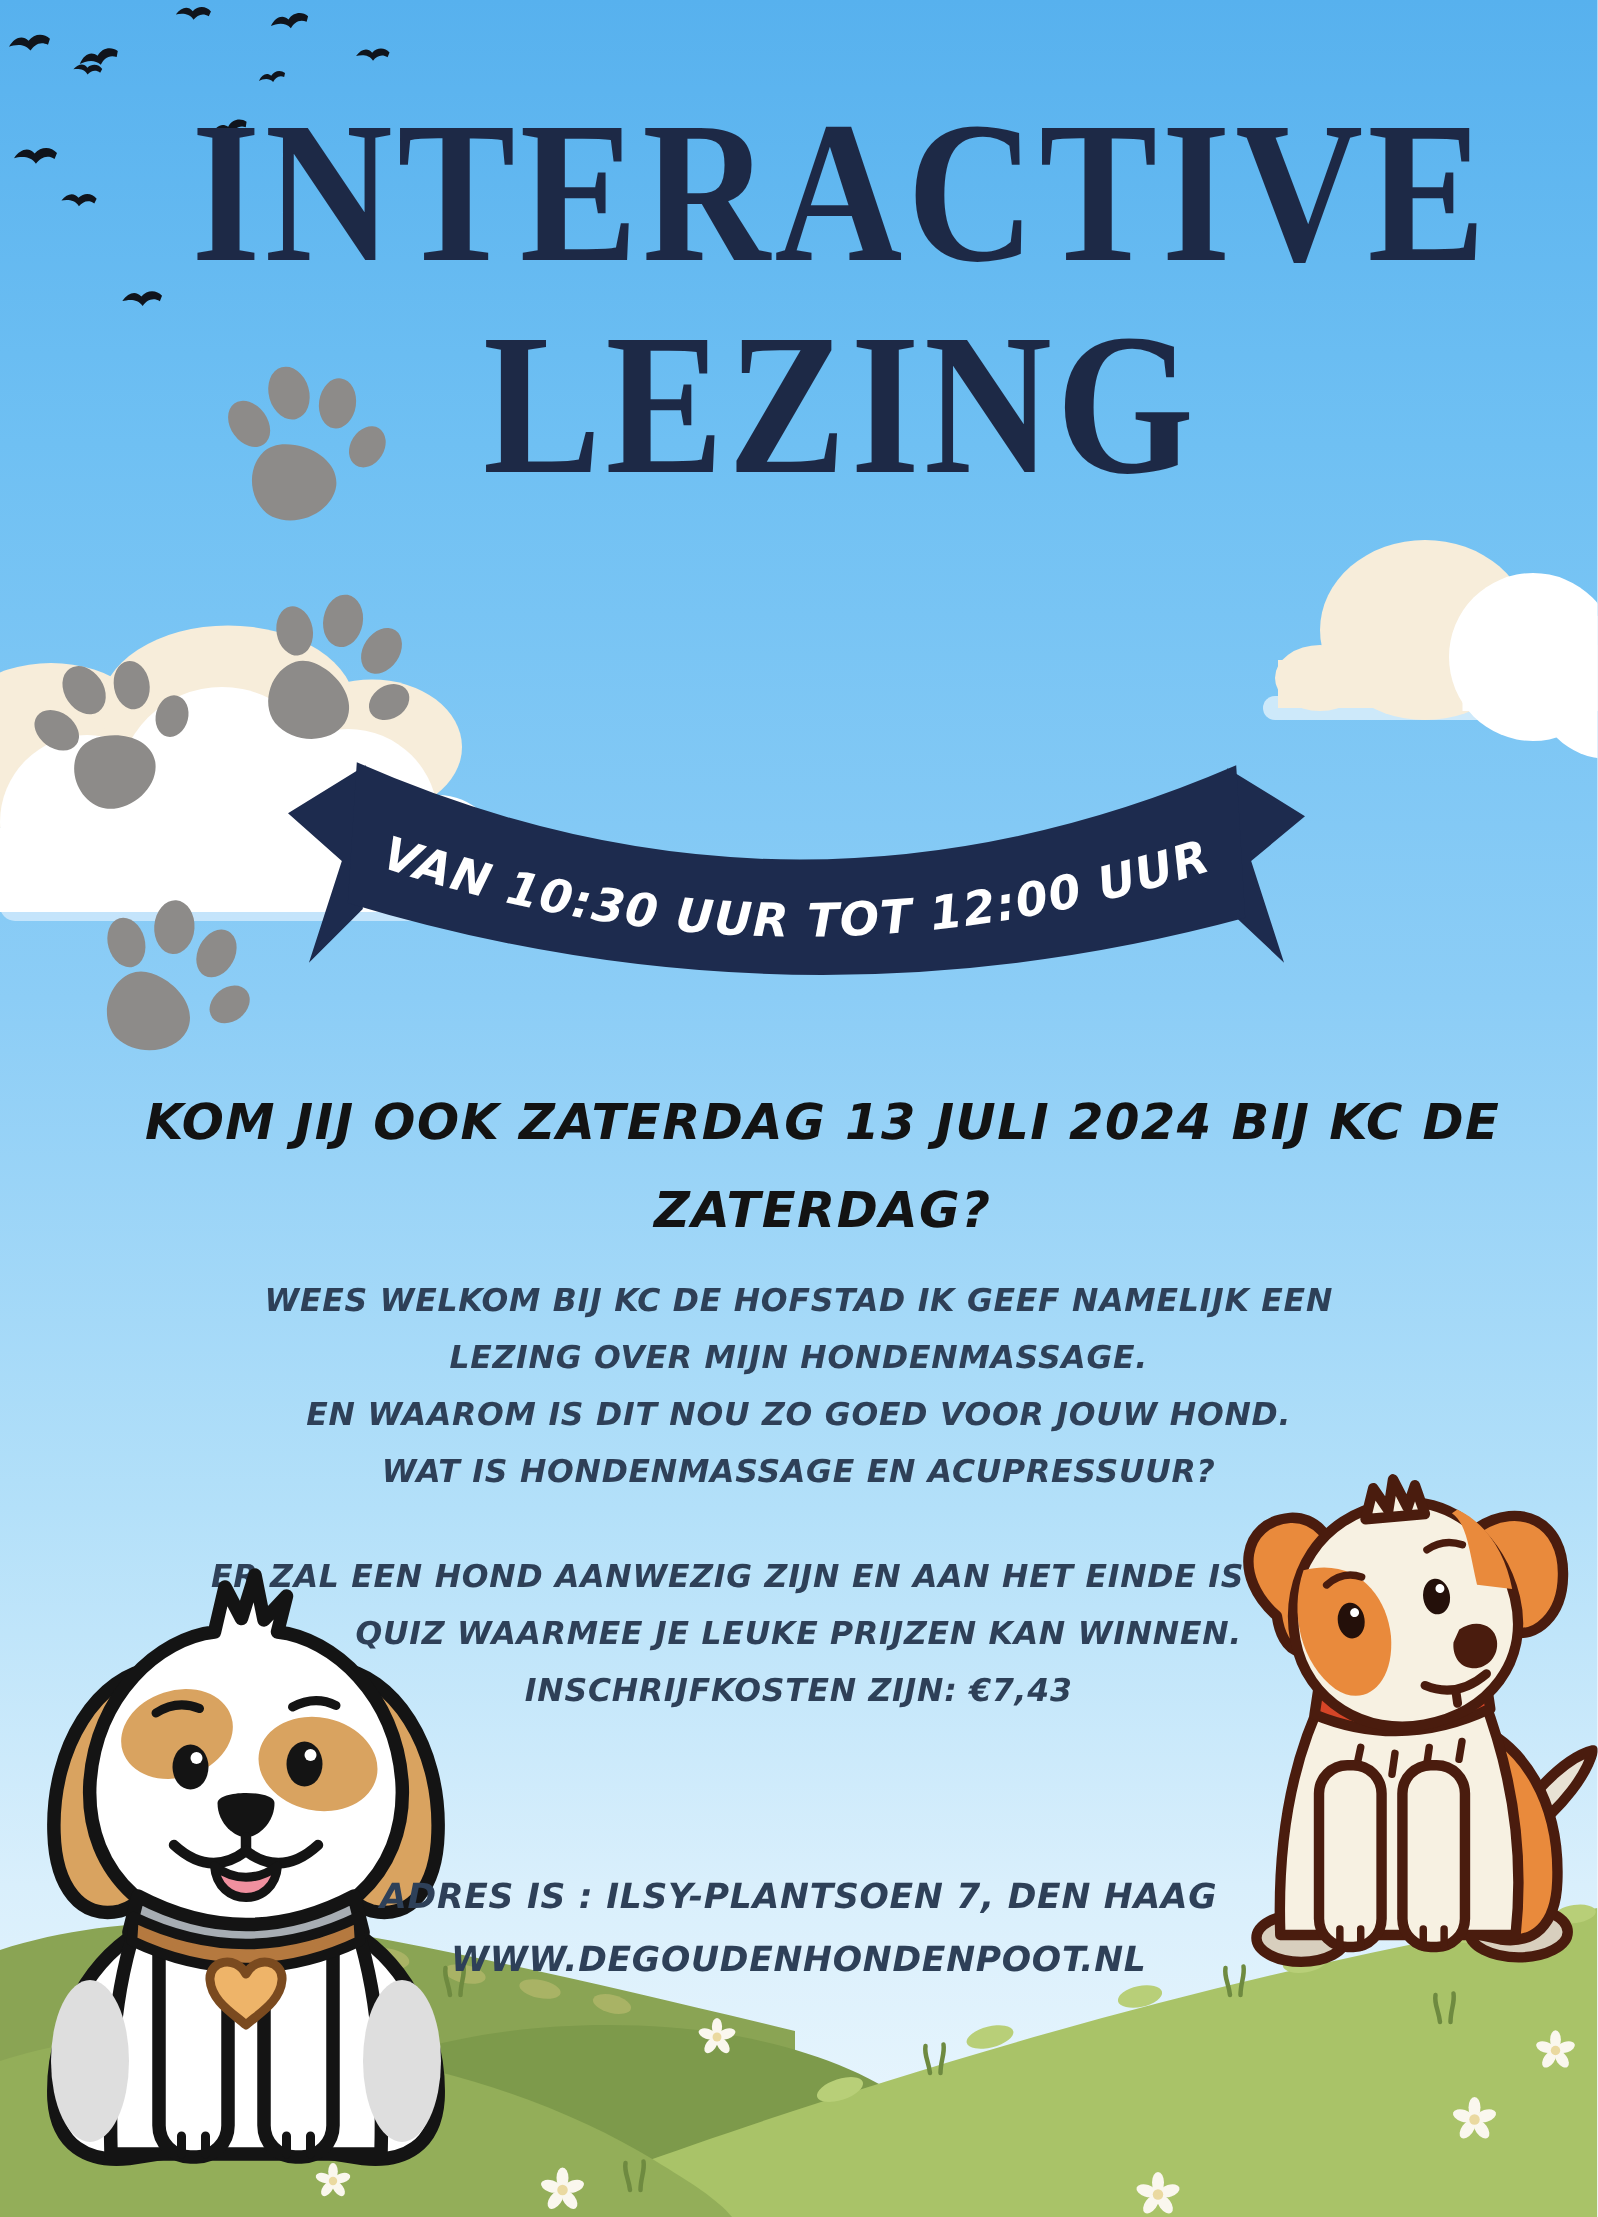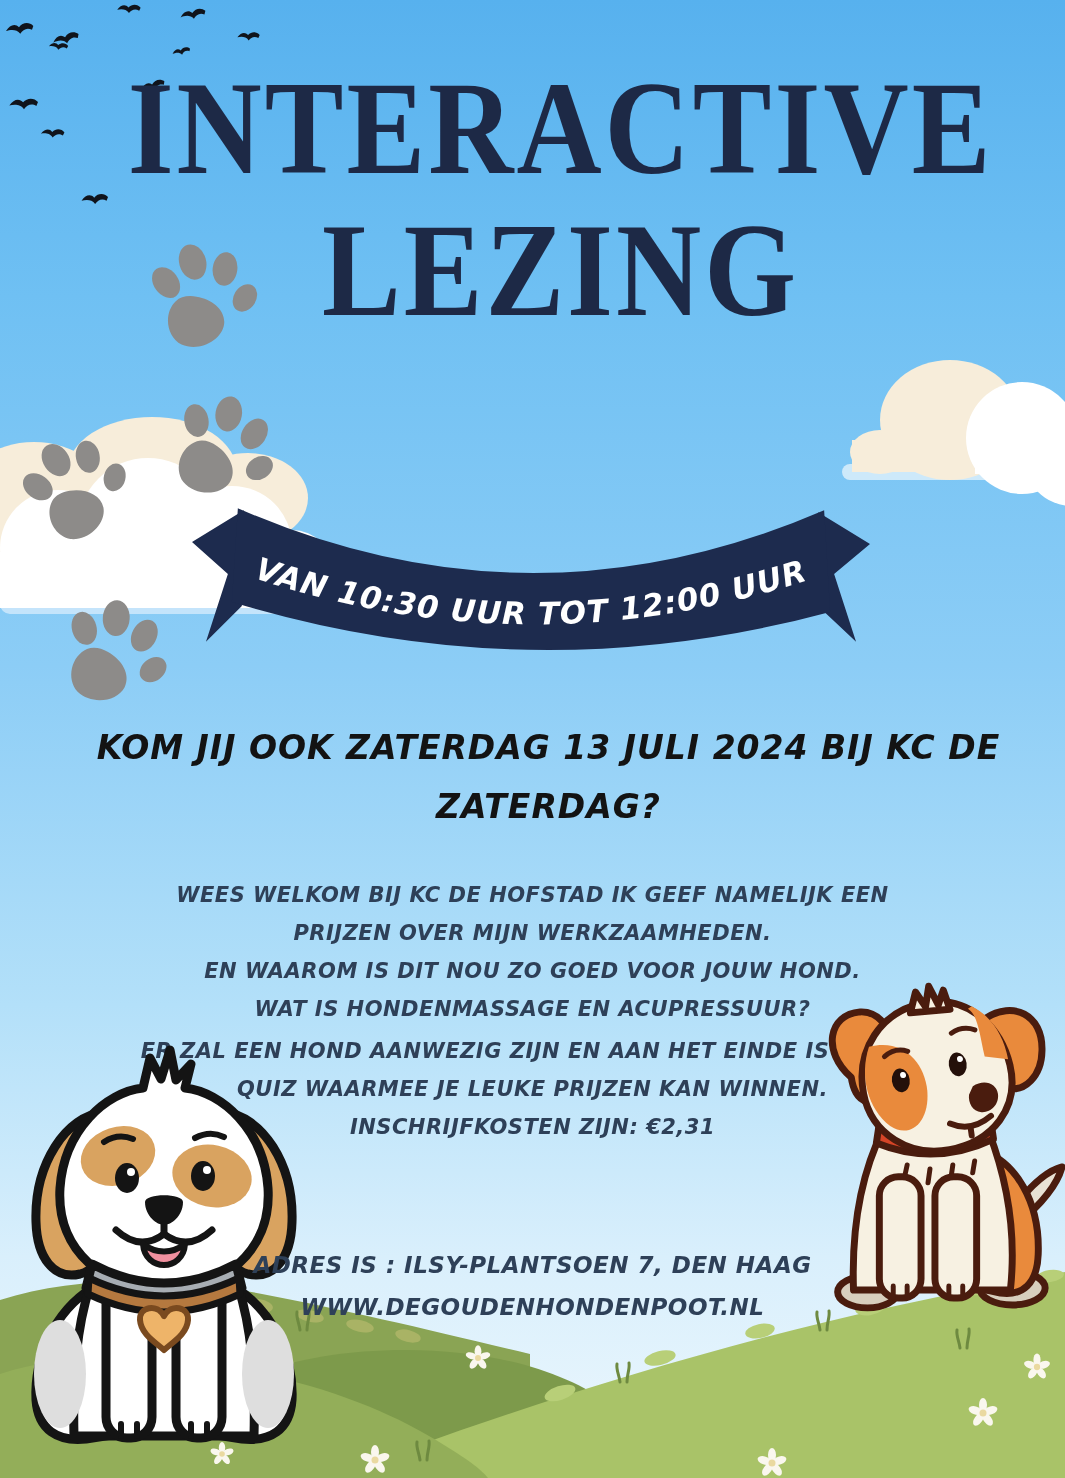--- a/index.html
+++ b/index.html
@@ -39,21 +39,21 @@
     font-weight:bold;font-style:italic;
     font-size:33px;line-height:59px;letter-spacing:1px;padding-left:16px;
   }
   .body-block{
     position:absolute;left:0;width:100%;
     text-align:center;
     color:#2e4058;
     font-weight:bold;font-style:italic;
     font-size:21px;line-height:38px;letter-spacing:0.5px;
   }
-  .body-1{top:876px;}
+  .body-1{top:848px;}
   .body-2{top:1032px;}
   .footer-block{
     position:absolute;left:0;top:1244px;width:100%;
     text-align:center;
     color:#2e4058;
     font-weight:bold;font-style:italic;
     font-size:23px;line-height:42px;letter-spacing:0.5px;
     z-index:9;
   }
   .paw{position:absolute;z-index:2;}
@@ -180,29 +180,29 @@
     </text>
   </svg>
 
   <div class="heading z5">
     <div>KOM JIJ OOK ZATERDAG 13 JULI 2024 BIJ KC DE</div>
     <div>ZATERDAG?</div>
   </div>
 
   <div class="body-block body-1 z5">
     <div>WEES WELKOM BIJ KC DE HOFSTAD IK GEEF NAMELIJK EEN</div>
-    <div>PRIJZEN OVER MIJN WERKZAAMHEDEN.</div>
+    <div>LEZING OVER MIJN HONDENMASSAGE.</div>
     <div>EN WAAROM IS DIT NOU ZO GOED VOOR JOUW HOND.</div>
     <div>WAT IS HONDENMASSAGE EN ACUPRESSUUR?</div>
   </div>
 
   <div class="body-block body-2 z5">
     <div>ER ZAL EEN HOND AANWEZIG ZIJN EN AAN HET EINDE IS ER EEN</div>
     <div>QUIZ WAARMEE JE LEUKE PRIJZEN KAN WINNEN.</div>
-    <div>INSCHRIJFKOSTEN ZIJN: €2,31</div>
+    <div>INSCHRIJFKOSTEN ZIJN: €7,43</div>
   </div>
 
   <svg class="layer z6" style="top:1198px;" width="1065" height="280" viewBox="0 0 1065 280">
 
     <path d="M0,102 C80,76 180,80 262,96 C350,113 430,132 530,156 L530,280 L0,280 Z" fill="#8aa454"></path>
 
     <g fill="#a9b365">
       <ellipse cx="120" cy="100" rx="16" ry="7" transform="rotate(-12 120 100)"></ellipse>
       <ellipse cx="160" cy="96" rx="14" ry="6" transform="rotate(-8 160 96)"></ellipse>
       <ellipse cx="208" cy="99" rx="15" ry="7" transform="rotate(4 208 99)"></ellipse>

